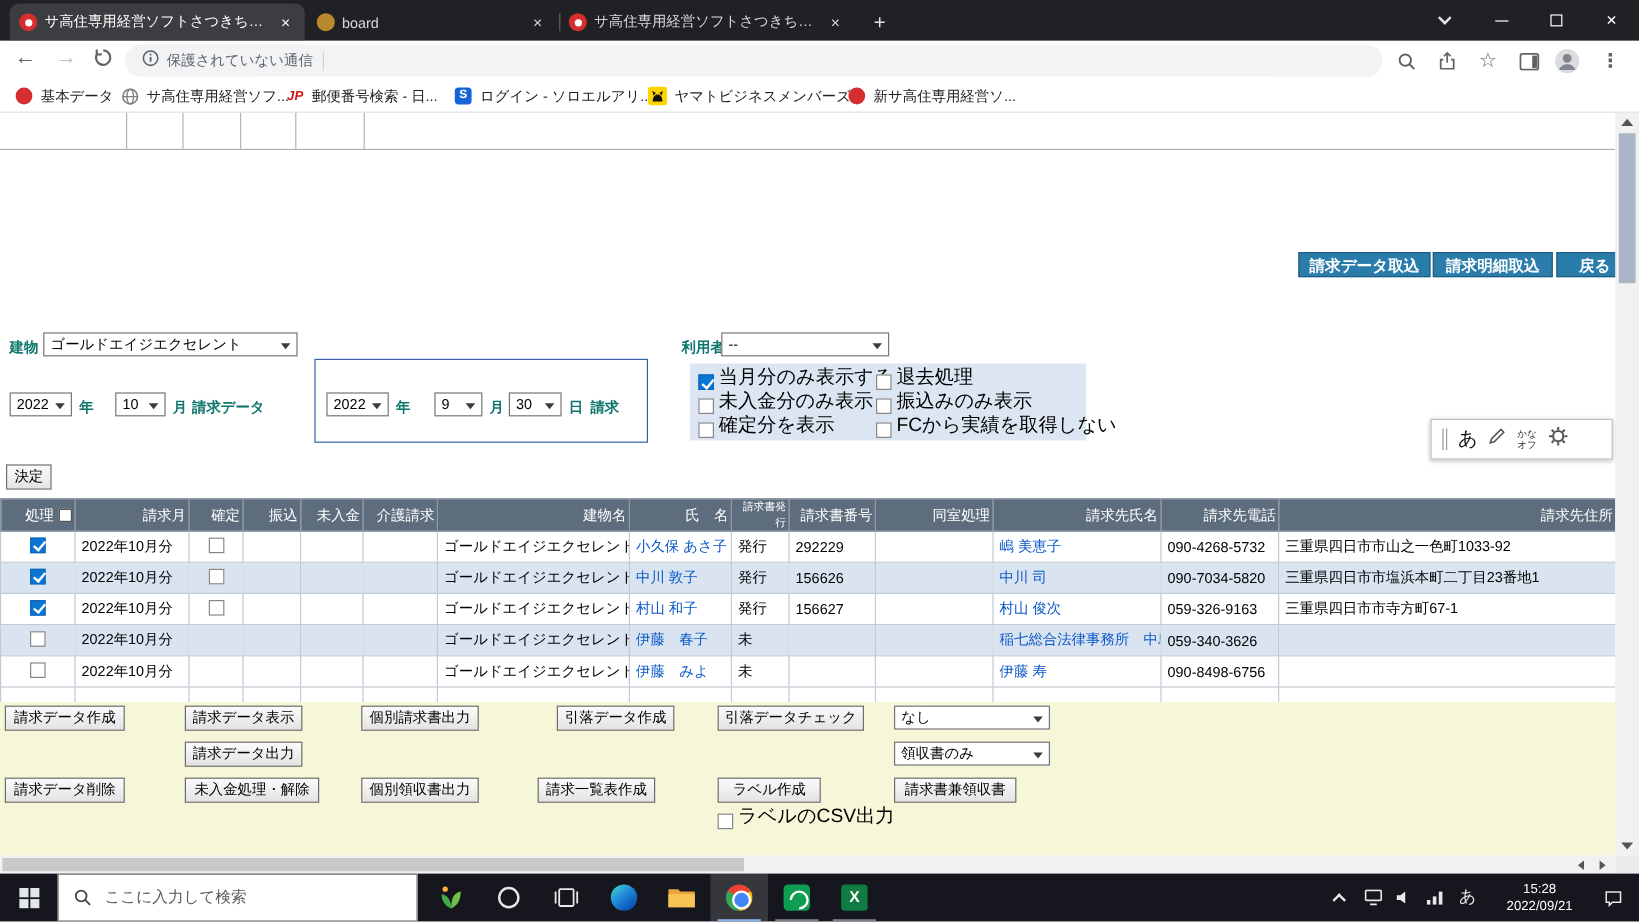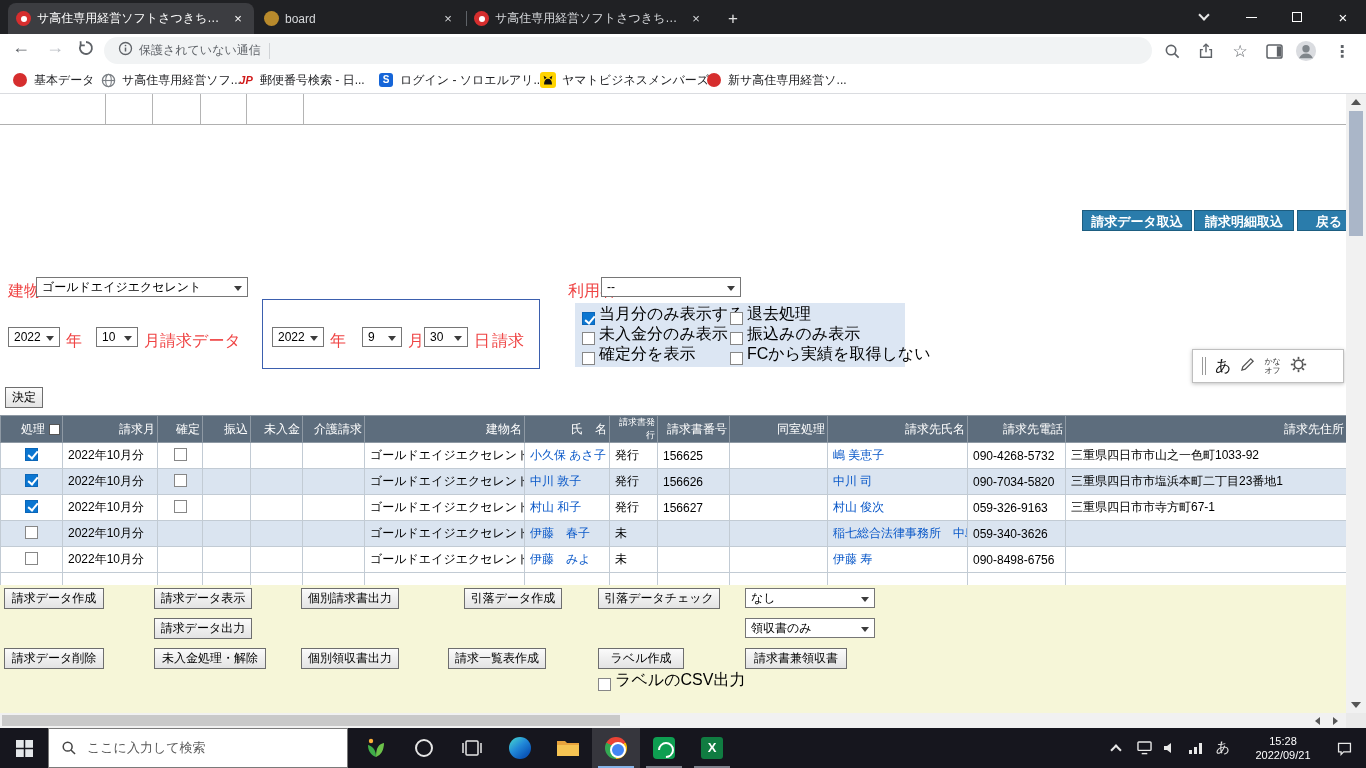--- a/index.html
+++ b/index.html
@@ -43,21 +43,21 @@
   
   .page { left:0; top:94px; width:1366px; height:634px; background:#fff; }
   .vline { position:absolute; top:0; width:1px; height:30px; background:#b4b4b4; }
   .hline { position:absolute; left:0; top:30px; width:1346px; height:1px; background:#b0b0b0; }
 
   .page-title-bar { position:absolute; left:0; top:64px; width:1346px; height:28px; background:linear-gradient(#6490cc,#4a77b8); }
   .page-title-bar span { display:block; margin-left:28px; line-height:28px; font-size:14px; font-weight:bold; color:#0d1b4e; letter-spacing:1px; }
 
   .teal-btn { position:absolute; height:21px; line-height:21px; background:#2a7cab; border:1px solid #1d5d80; color:#fff; font-size:13px; font-weight:bold; text-align:center; cursor:pointer; }
 
-  .flabel { position:absolute; font-size:16px; color:#ef4444; }
+  .flabel { position:absolute; font-size:12px; color:#0f766e;font-weight:bold; }
   .sel { position:absolute; height:20px; background:#fff; border:1px solid #767676; font-size:12px; line-height:18px; padding:0 16px 0 5px; white-space:nowrap; overflow:hidden; cursor:default; }
   .sel::after { content:''; position:absolute; right:5px; top:8px; width:0; height:0; border-left:4px solid transparent; border-right:4px solid transparent; border-top:5px solid #3c3c3c; }
 
   .datebox { position:absolute; left:262px; top:205px; width:278px; height:70px; border:1px solid #3b5fae; }
   .optpanel { position:absolute; left:575px; top:209px; width:330px; height:64px; background:#dce6f3; }
   .opt { position:absolute; display:flex; align-items:flex-end; gap:4px; font-size:16px; height:16px; white-space:nowrap; }
 
   .cb { width:13px; height:13px; border:1px solid #878787; background:#fff; display:inline-block; position:relative; flex:0 0 13px; }
   .cb.on { background:#0b76d1; border-color:#0b66b8; }
   .cb.on::after { content:''; position:absolute; left:3.5px; top:0.5px; width:4px; height:8px; border:solid #fff; border-width:0 2px 2px 0; transform:rotate(40deg); }
@@ -378,21 +378,21 @@
             <tr>
               <td class="c-center"><span class="cb on"></span></td>
               <td>2022年10月分</td>
               <td class="c-center"><span class="cb"></span></td>
               <td></td>
               <td></td>
               <td></td>
               <td>ゴールドエイジエクセレント</td>
               <td class="link">小久保 あさ子</td>
               <td>発行</td>
-              <td>156625</td>
+              <td>292229</td>
               <td></td>
               <td class="link">嶋 美恵子</td>
               <td>090-4268-5732</td>
               <td>三重県四日市市山之一色町1033-92</td>
             </tr>
             <tr class="alt">
               <td class="c-center"><span class="cb on"></span></td>
               <td>2022年10月分</td>
               <td class="c-center"><span class="cb"></span></td>
               <td></td>

